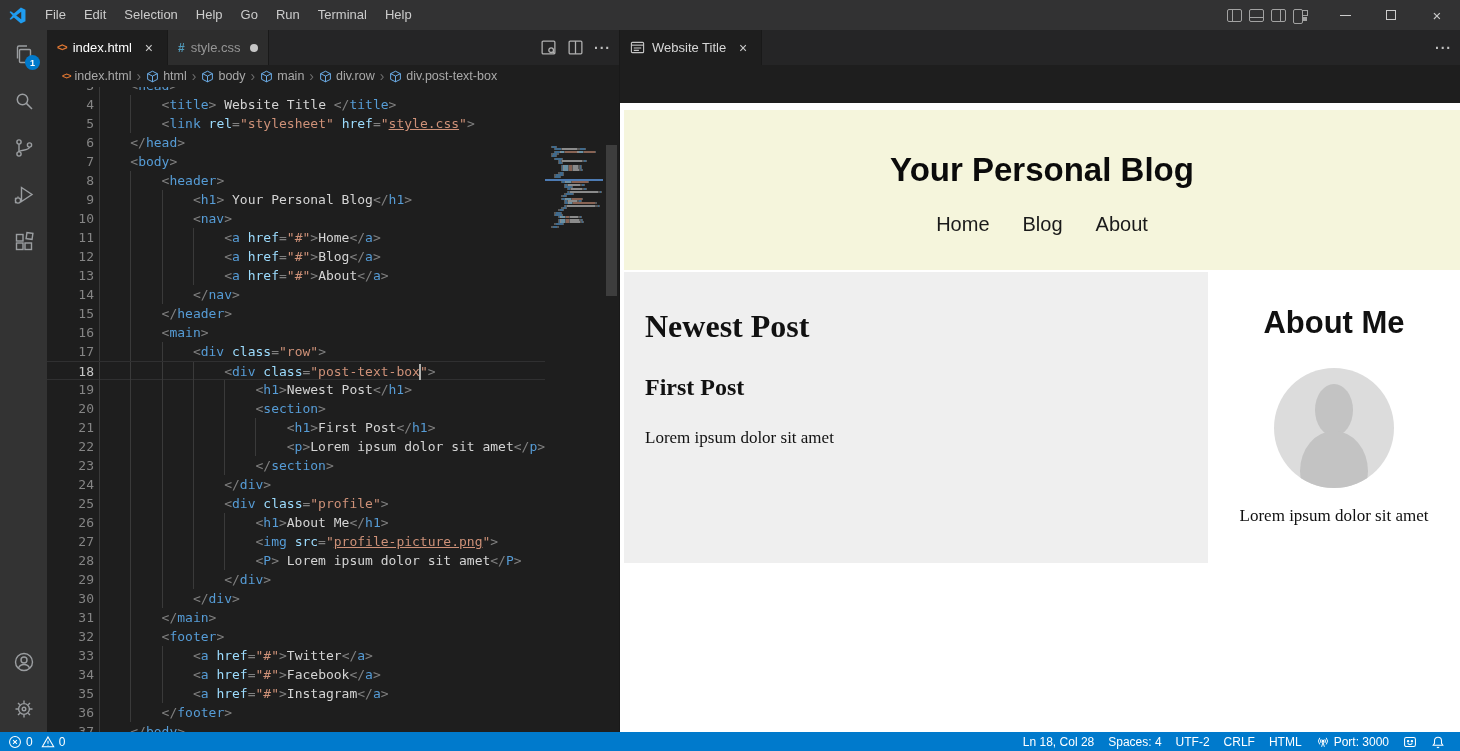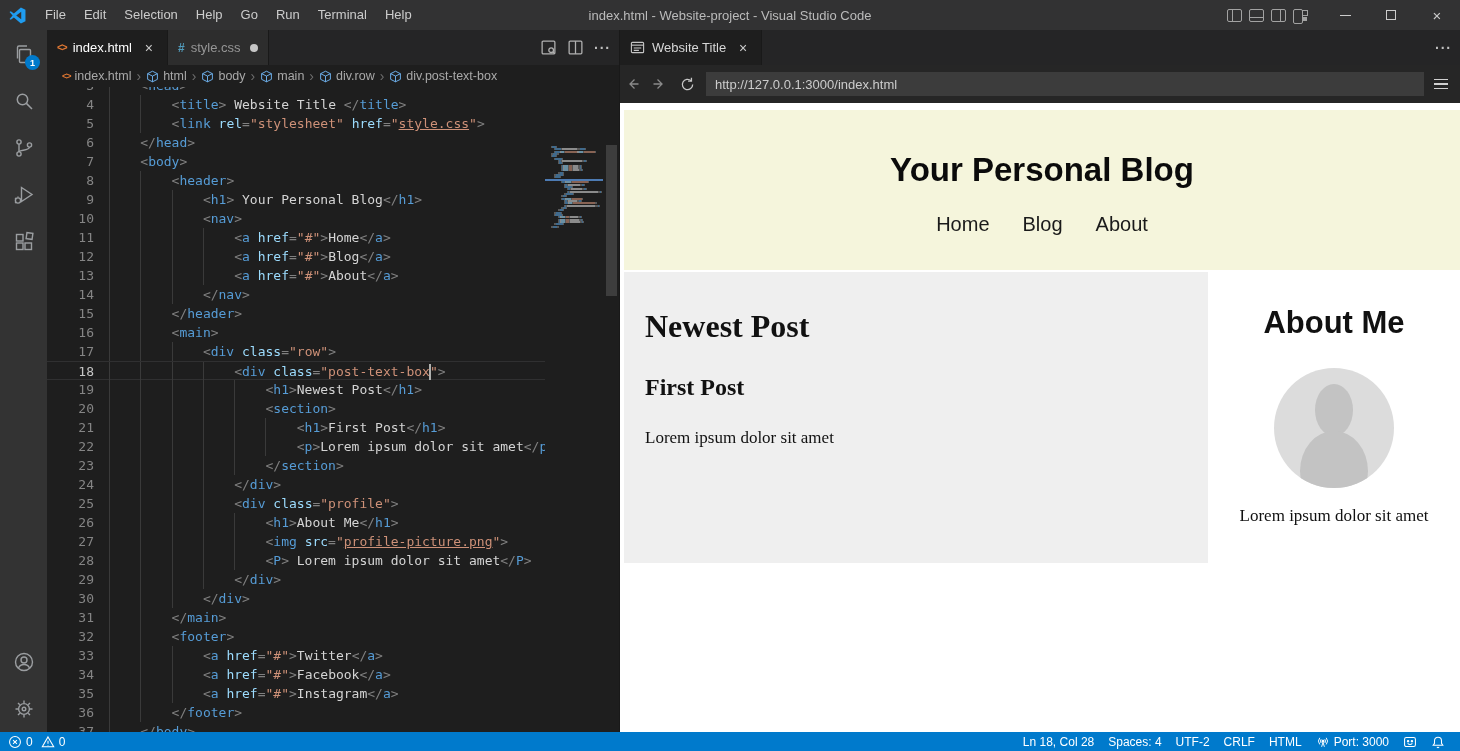--- a/index.html
+++ b/index.html
@@ -59,21 +59,21 @@
   .crumb-sep::before{content:"›";}
   .crumb .icon-code{color:#e37933;font-weight:bold;font-size:9px;letter-spacing:-1px;margin-right:4px;}
   .crumb-cube{margin-right:4px;}
 
   .code-area{position:absolute;top:57px;left:0;right:0;bottom:0;overflow:hidden;}
   .code-inner{position:absolute;top:-11px;left:0;right:0;font-family:"DejaVu Sans Mono","Liberation Mono",monospace;font-size:13px;line-height:19px;white-space:pre;}
   .code-line{display:flex;height:19px;position:relative;}
   .code-line.current{border-top:1px solid #303031;border-bottom:1px solid #303031;}
   .ln{width:47px;flex:0 0 47px;text-align:right;color:#858585;user-select:none;}
   .code-line.current .ln{color:#c6c6c6;}
-  .ct{padding-left:15px;}
+  .ct{padding-left:5px;}
   .ind{display:inline-block;width:4ch;height:19px;border-left:1px solid #3a3a3a;vertical-align:top;}
   .sg-pun{color:#808080;}
   .sg-tag{color:#569cd6;}
   .sg-attr{color:#9cdcfe;}
   .sg-str{color:#ce9178;}
   .sg-lnk{color:#ce9178;text-decoration:underline;}
   .sg-txt{color:#d4d4d4;}
   .sg-caret{display:inline-block;width:2px;height:16px;background:#aeafad;vertical-align:text-top;margin:0 -1px;}
 
   .right-rail{position:absolute;top:57px;right:0;bottom:0;width:74px;background:#1e1e1e;z-index:5;}
@@ -132,21 +132,20 @@
   <div class="menus">
       <span class="menu-item">File</span>
       <span class="menu-item">Edit</span>
       <span class="menu-item">Selection</span>
       <span class="menu-item">Help</span>
       <span class="menu-item">Go</span>
       <span class="menu-item">Run</span>
       <span class="menu-item">Terminal</span>
       <span class="menu-item">Help</span>
     </div>
-  <div class="win-title">index.html - Website-project - Visual Studio Code</div>
   <div class="tb-right">
     <div class="layout-icons">
       <span class="licon left"></span>
       <span class="licon bottom"></span>
       <span class="licon right"></span>
       <span class="licon grid"></span>
     </div>
     <div class="win-btn">
         <span class="minus"></span>
       </div>
@@ -358,44 +357,20 @@
           <path d="M4 8.5 H12 M4 11 H9.5"></path>
       </svg>
       <span>Website Title</span>
       <span class="tab-close"></span>
     </div>
     <div class="editor-actions">
       <span class="more-dots"></span>
     </div>
   </div>
 
-  <div class="browser-toolbar">
-    <span class="nav-arrow">
-      <svg width="16" height="16" viewBox="0 0 16 16" fill="none" stroke="currentColor" stroke-width="1.3">
-          <path d="M9.5 3.5 L5 8 L9.5 12.5 M5 8 H13.5"></path>
-        </svg>
-    </span>
-    <span class="nav-arrow">
-      <svg width="16" height="16" viewBox="0 0 16 16" fill="none" stroke="currentColor" stroke-width="1.3">
-          <path d="M6.5 3.5 L11 8 L6.5 12.5 M11 8 H2.5"></path>
-        </svg>
-    </span>
-    <span class="reload">
-      <svg width="15" height="15" viewBox="0 0 16 16" fill="none" stroke="currentColor" stroke-width="1.4">
-        <path d="M13.5 8 a5.5 5.5 0 1 1 -1.7 -3.95"></path>
-          <path d="M12.2 0.8 V4.4 H8.6"></path>
-      </svg>
-    </span>
-    <input class="url-input" readonly="" value="http://127.0.0.1:3000/index.html" style="">
-    <span class="burger">
-        <i></i>
-        <i></i>
-        <i></i>
-      </span>
-  </div>
 
   <div class="page">
     <div class="page-header">
       <h1 class="page-title">Your Personal Blog</h1>
       <div class="page-nav">
           <span>Home</span>
           <span>Blog</span>
           <span>About</span>
         </div>
     </div>

